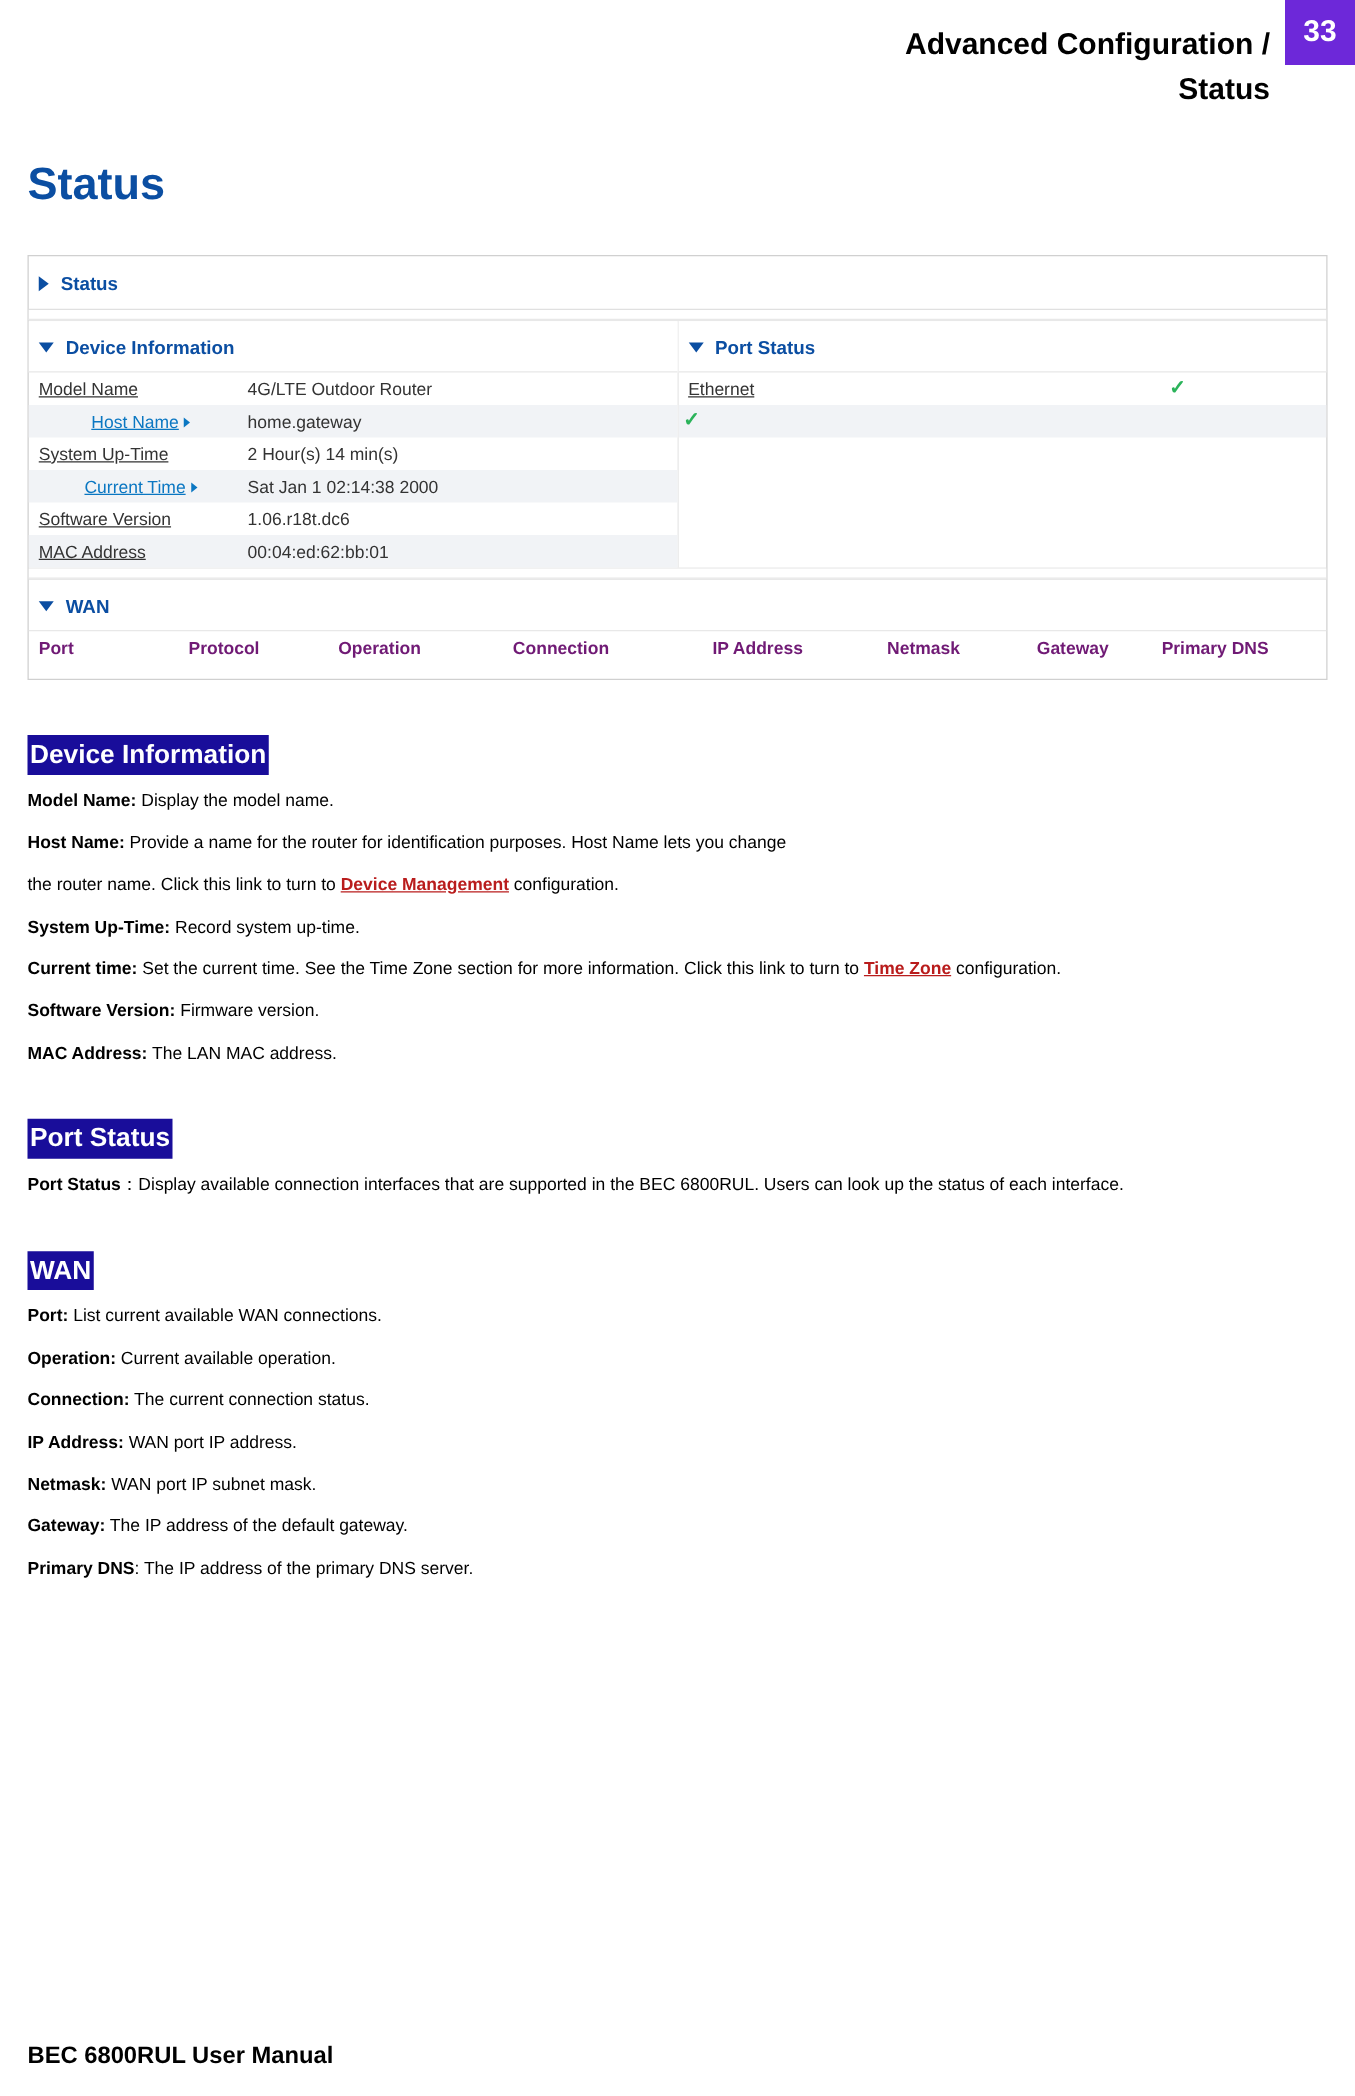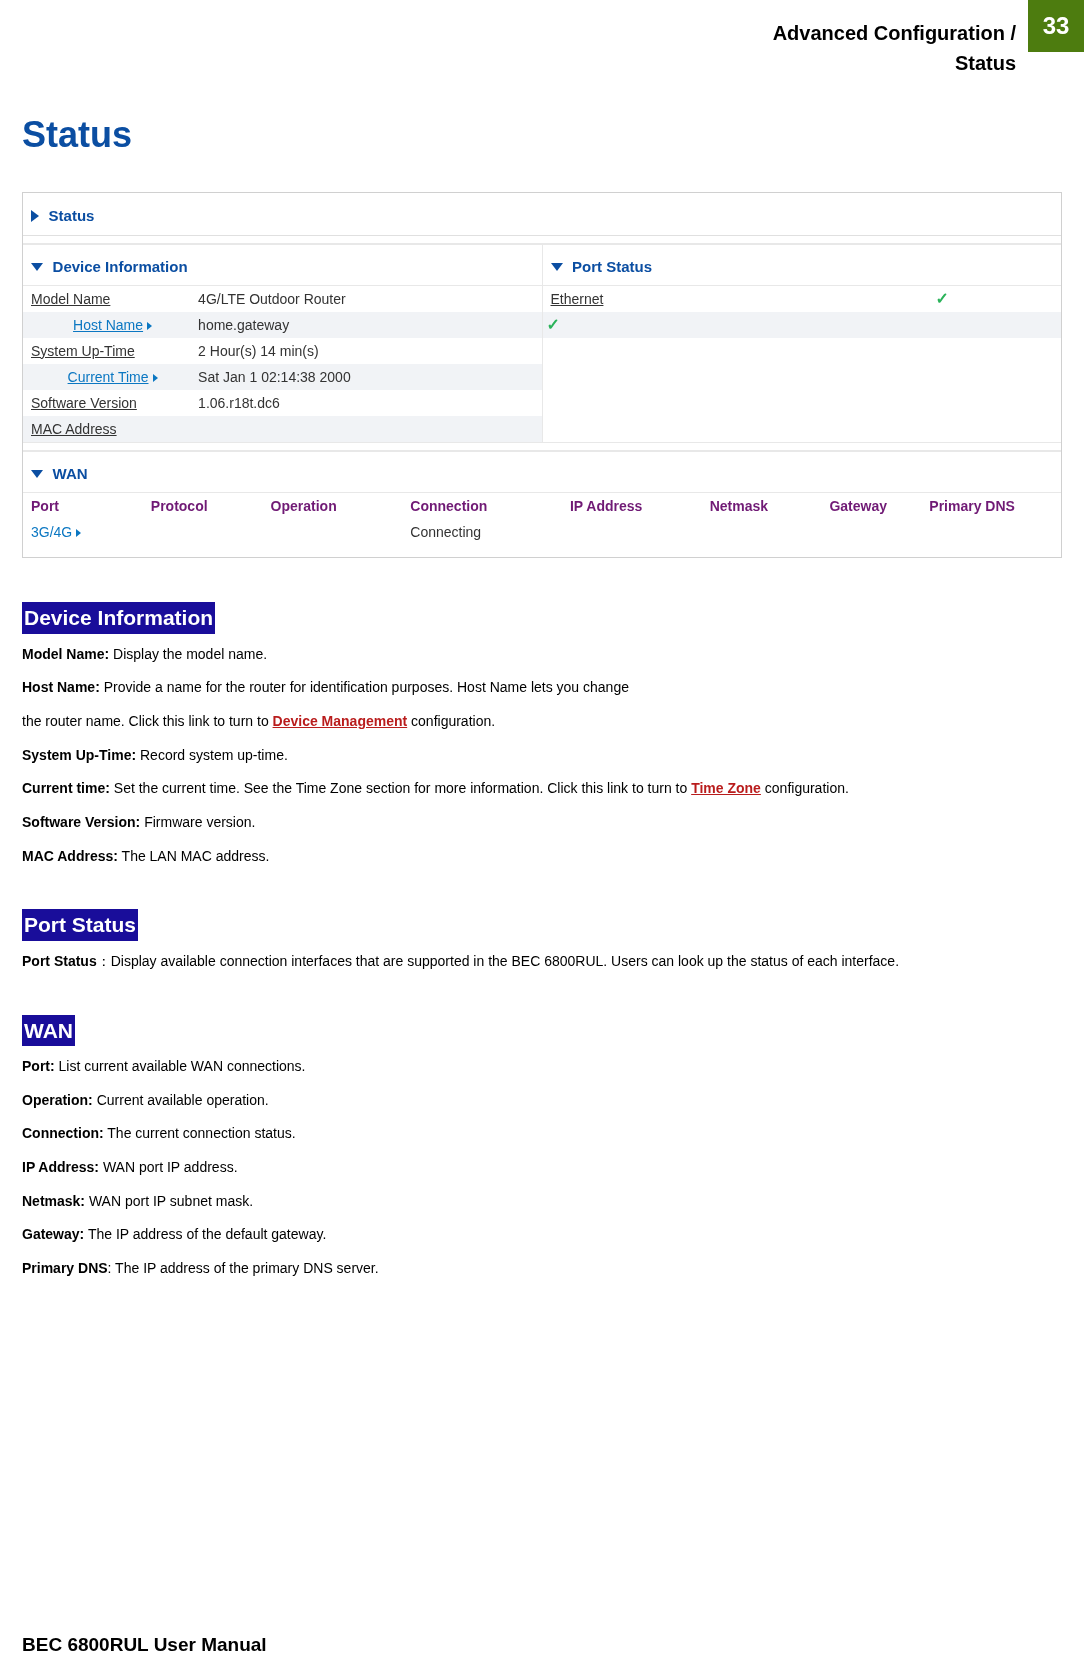--- a/index.html
+++ b/index.html
@@ -8,22 +8,22 @@
     background: #fff;
     width: 1084px;
     height: 1677px;
     position: relative;
     padding: 18px 22px 0 22px;
     color: #000;
     font-size: 20px;
     line-height: 1.5;
   }
   .header-row { display: flex; justify-content: flex-end; align-items: flex-start; margin-bottom: 30px; }
-  .header-text { text-align: right; font-weight: bold; font-size: 20px; margin-right: 12px; }
-  .page-badge { background: #4d7c0f; color: #fff; width: 56px; height: 52px; display: flex; align-items: center; justify-content: center; font-size: 24px; font-weight: bold; margin-top:-18px; margin-right:-22px; }
+  .header-text { text-align: right; font-weight: bold; font-size: 24px; margin-right: 12px; }
+  .page-badge { background: #6d28d9; color: #fff; width: 56px; height: 52px; display: flex; align-items: center; justify-content: center; font-size: 24px; font-weight: bold; margin-top:-18px; margin-right:-22px; }
   h1.page-title { color: #0b4ea2; font-size: 36px; font-weight: bold; margin-bottom: 30px; }
 
   
   .ss-box { border: 1px solid #d0d0d0; width: 100%; margin-bottom: 30px; }
   .ss-title-row { padding: 6px 8px; border-bottom: 1px solid #e0e0e0; }
   .triangle { display:inline-block; width:0; height:0; border-top:6px solid transparent; border-bottom:6px solid transparent; border-left:8px solid #0b4ea2; margin-right:4px; vertical-align: middle;}
   .triangle.down { border-left:6px solid transparent; border-right:6px solid transparent; border-top:8px solid #0b4ea2; border-bottom:none; width:0; height:0; }
   .ss-title { color:#0b4ea2; font-weight:bold; font-size:15px; }
   .ss-spacer { height: 8px; background:#fff; border-bottom:1px solid #e8e8e8; }
   .ss-cols { display:flex; border-top:1px solid #e8e8e8; border-bottom:1px solid #e8e8e8; }
@@ -97,20 +97,21 @@
       <div class="ss-row shade">
           <div class="k link"><span>Current Time</span><span class="mini-tri"></span></div>
           <div class="v">Sat Jan 1 02:14:38 2000</div>
         </div>
       <div class="ss-row">
           <div class="k">Software Version</div>
           <div class="v">1.06.r18t.dc6</div>
         </div>
       <div class="ss-row shade">
           <div class="k">MAC Address</div>
+          <div class="v">00:04:ed:62:bb:01</div>
         </div>
     </div>
     <div class="ss-col">
       <div class="ss-section-hdr">
         <span class="triangle down"></span>
         <span class="ss-title">Port Status</span>
       </div>
       <div class="ss-row">
           <div class="k" style="width:75%">Ethernet</div>
           <div class="v check">✓</div>
@@ -128,30 +129,20 @@
     </div>
     <div class="wan-cols-row">
       <div class="w-port">Port</div>
       <div class="w-prot">Protocol</div>
       <div class="w-op">Operation</div>
       <div class="w-conn">Connection</div>
       <div class="w-ip">IP Address</div>
       <div class="w-net">Netmask</div>
       <div class="w-gw">Gateway</div>
       <div class="w-dns">Primary DNS</div>
-    </div>
-    <div class="wan-data-row">
-      <div class="w-port port-link"><span>3G/4G</span><span class="mini-tri"></span></div>
-      <div class="w-prot"></div>
-      <div class="w-op"></div>
-      <div class="w-conn">Connecting</div>
-      <div class="w-ip"></div>
-      <div class="w-net"></div>
-      <div class="w-gw"></div>
-      <div class="w-dns"></div>
     </div>
     <div class="ss-bottom-space"></div>
   </div>
 </div>
 
 
 <span class="sec-label">Device Information</span>
 <p class="body-p"><b>Model Name:</b><span> Display the model name.</span></p>
 <p class="body-p"><b>Host Name:</b><span> Provide a name for the router for identification purposes. Host Name lets you change</span></p>
 <p class="body-p"><span>the router name. Click this link to turn to </span><a class="inline-link">Device Management</a><span> configuration.</span></p>

